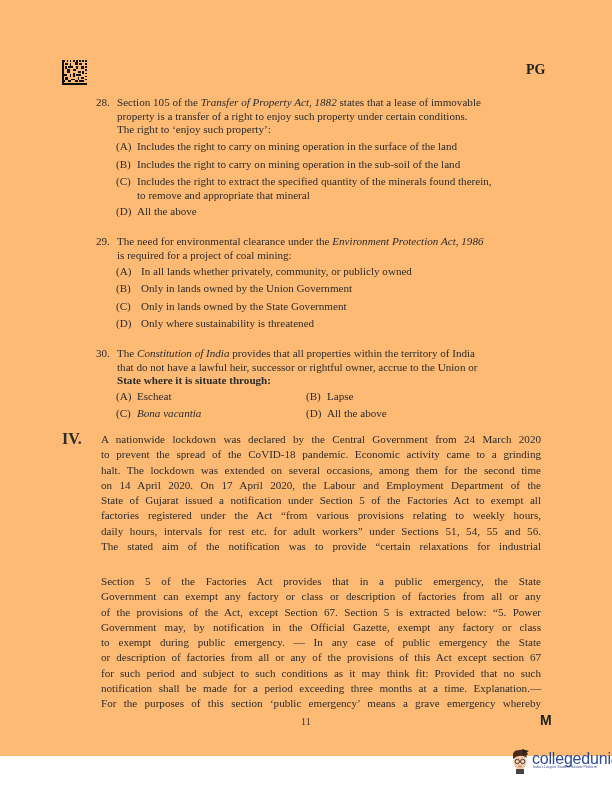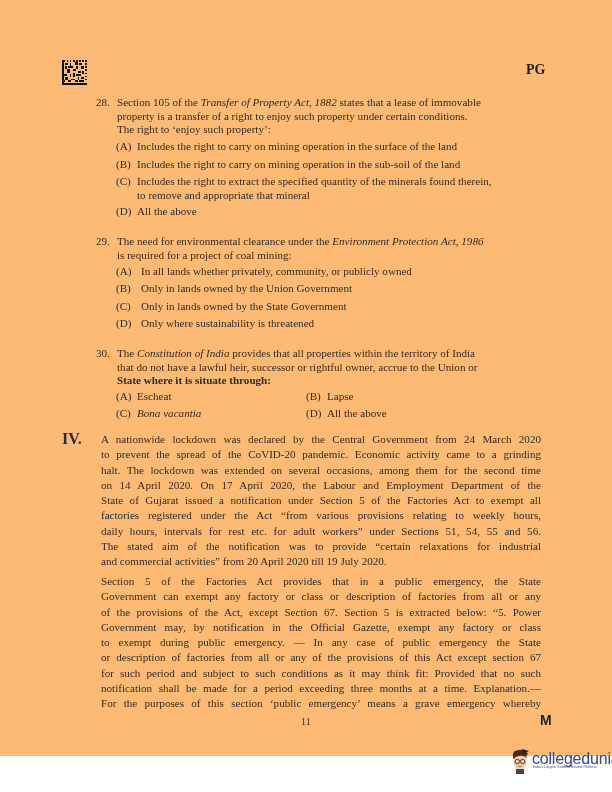--- a/index.html
+++ b/index.html
@@ -122,28 +122,27 @@
       <div class="opt" style="top:43px;left:20px;"><span class="lbl">(A)</span><span class="txt">Escheat</span></div>
       <div class="opt" style="top:43px;left:210px;"><span class="lbl">(B)</span><span class="txt">Lapse</span></div>
       <div class="opt" style="top:60px;left:20px;"><span class="lbl">(C)</span><i class="txt">Bona vacantia</i></div>
       <div class="opt" style="top:60px;left:210px;"><span class="lbl">(D)</span><span class="txt">All the above</span></div>
     </div>
 
     <div class="sec-label">IV.</div>
 
     <div class="passage" style="top:433px;">
       <span class="line">A nationwide lockdown was declared by the Central Government from 24 March 2020</span>
-      <span class="line">to prevent the spread of the CoVID-20 pandemic. Economic activity came to a grinding</span>
+      <span class="line">to prevent the spread of the CoVID-18 pandemic. Economic activity came to a grinding</span>
       <span class="line">halt. The lockdown was extended on several occasions, among them for the second time</span>
       <span class="line">on 14 April 2020. On 17 April 2020, the Labour and Employment Department of the</span>
       <span class="line">State of Gujarat issued a notification under Section 5 of the Factories Act to exempt all</span>
       <span class="line">factories registered under the Act “from various provisions relating to weekly hours,</span>
       <span class="line">daily hours, intervals for rest etc. for adult workers” under Sections 51, 54, 55 and 56.</span>
       <span class="line">The stated aim of the notification was to provide “certain relaxations for industrial</span>
-      <span class="line last">and commercial activities” from 20 April 2020 till 19 July 2020.</span>
     </div>
 
     <div class="passage" style="top:575px;">
       <span class="line">Section 5 of the Factories Act provides that in a public emergency, the State</span>
       <span class="line">Government can exempt any factory or class or description of factories from all or any</span>
       <span class="line">of the provisions of the Act, except Section 67. Section 5 is extracted below: “5. Power</span>
       <span class="line">Government may, by notification in the Official Gazette, exempt any factory or class</span>
       <span class="line">to exempt during public emergency. — In any case of public emergency the State</span>
       <span class="line">or description of factories from all or any of the provisions of this Act except section 67</span>
       <span class="line">for such period and subject to such conditions as it may think fit: Provided that no such</span>

